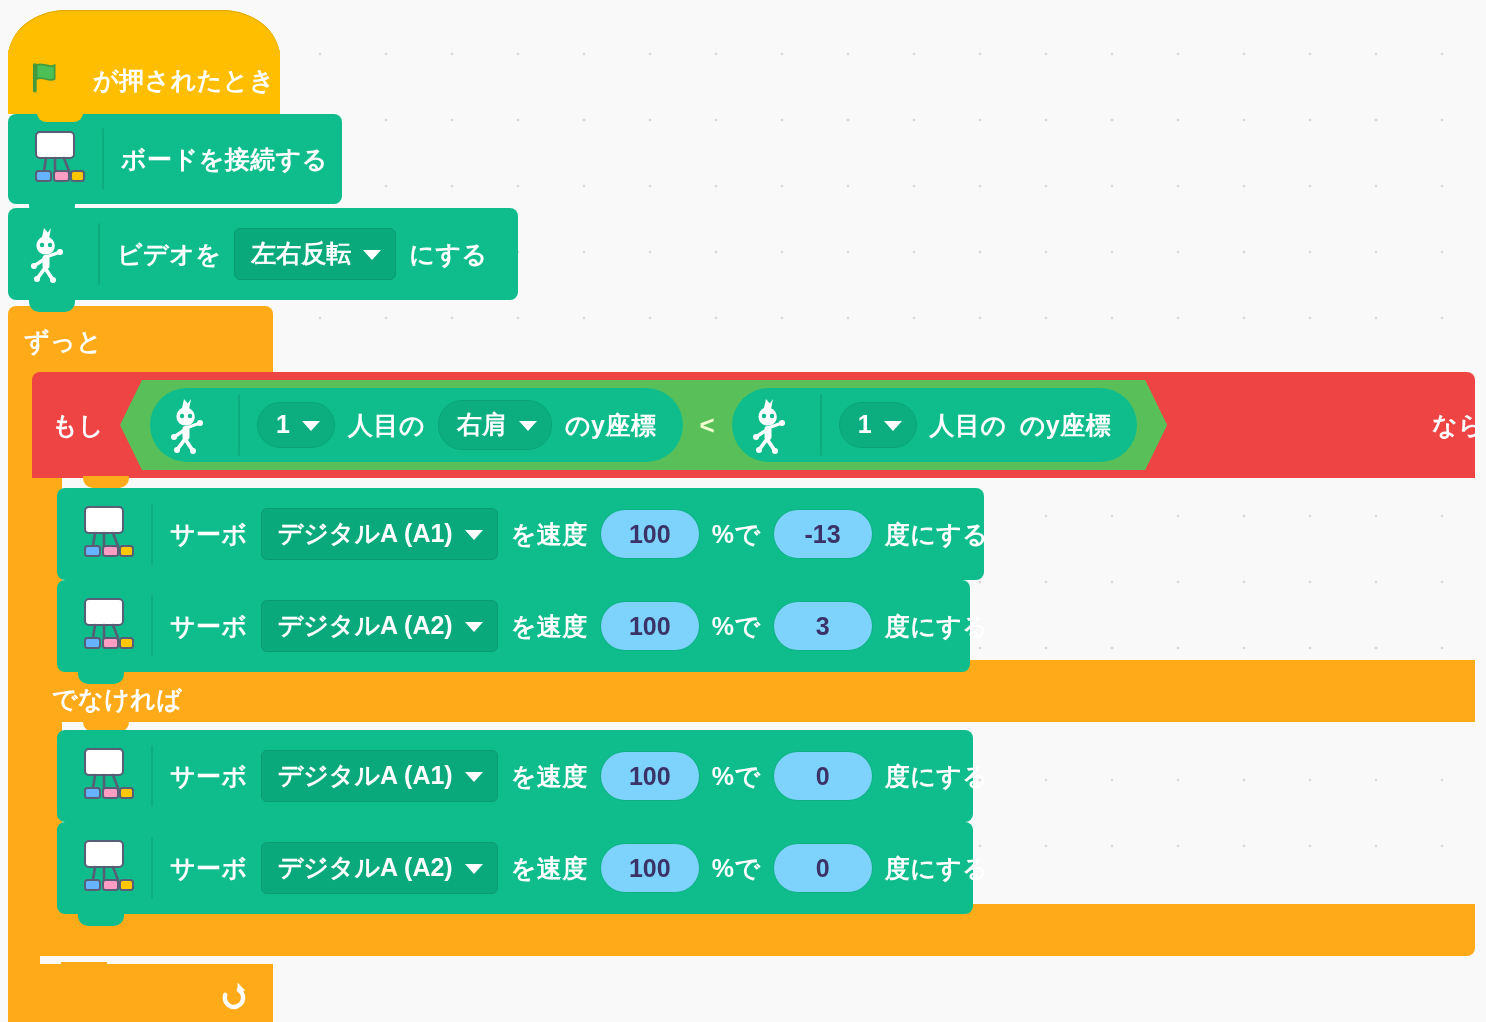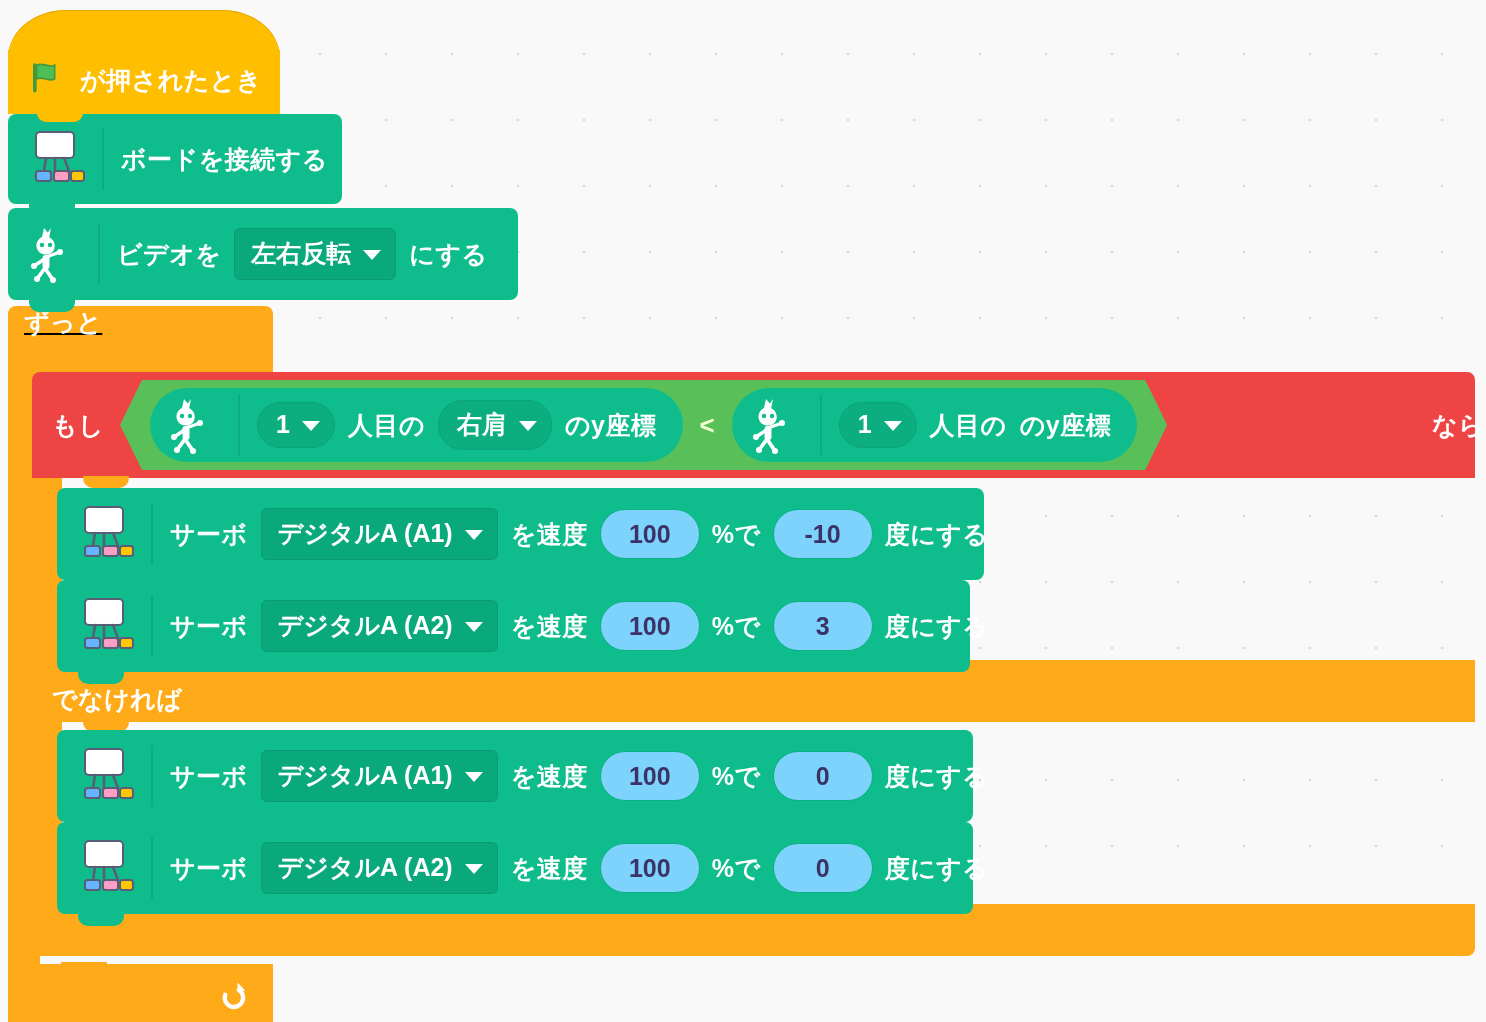--- a/index.html
+++ b/index.html
@@ -38,21 +38,21 @@
   .hat-body{
     position:absolute;left:0;top:40px;width:272px;height:64px;
     background:#ffbf00;
   }
   .hat-notch{
     position:absolute;left:29px;top:99px;width:46px;height:13px;
     background:#ffbf00;border-radius:0 0 9px 9px;
   }
   .hat-content{
     position:absolute;left:0;top:38px;height:64px;
-    display:flex;align-items:center;gap:14px;padding-left:18px;
+    display:flex;align-items:center;gap:27px;padding-left:18px;
   }
   .flag-icon{display:block;}
 
   
   .stk{position:absolute;z-index:4;}
   .stk .body{
     position:absolute;left:0;top:0;height:100%;width:100%;
     background:#0fbd8c;border-radius:8px;
   }
   .stk .notch{
@@ -97,21 +97,21 @@
     box-shadow:0 0 0 1px rgba(0,0,0,.06);
   }
 
   
   .forever{position:absolute;left:8px;top:306px;z-index:2;}
   .fv-head{
     position:absolute;left:0;top:0;width:265px;height:70px;background:#ffab19;
     border-radius:8px 8px 0 0;
   }
   .fv-head .cap{
-    position:absolute;left:16px;top:0;height:70px;display:flex;text-decoration:underline;
+    position:absolute;left:16px;top:0;height:70px;display:flex;align-items:center;
   }
   .fv-arm{position:absolute;left:0;top:62px;width:32px;background:#ffab19;}
   .fv-foot{
     position:absolute;left:0;width:265px;height:66px;background:#ffab19;
     border-radius:0 0 8px 8px;
   }
   .fv-foot .loop{
     position:absolute;right:22px;top:50%;transform:translateY(-50%);
   }
   .fv-innotch{
@@ -356,21 +356,21 @@
       </span>
       <span class="divider"></span>
       <span class="lbl">サーボ</span>
       <span class="ddown">
         <span>デジタルA (A1)</span>
         <span class="caret"></span>
       </span>
       <span class="lbl">を速度</span>
       <span class="num">100</span>
       <span class="lbl">%で</span>
-      <span class="num">-10</span>
+      <span class="num">-13</span>
       <span class="lbl">度にする</span>
     </div>
   </div>
 
   <div class="stk" style="left:57px;top:580px;width:913px;height:92px;">
     <div class="body"></div>
     <div class="notch"></div>
     <div class="row">
       <span class="board-icon">
         <svg width="62" height="60" viewBox="0 0 62 60">

